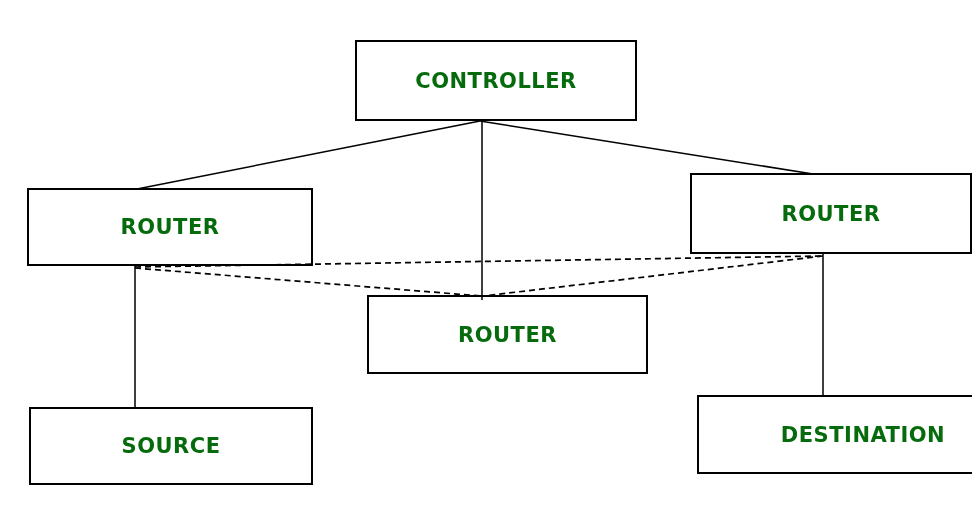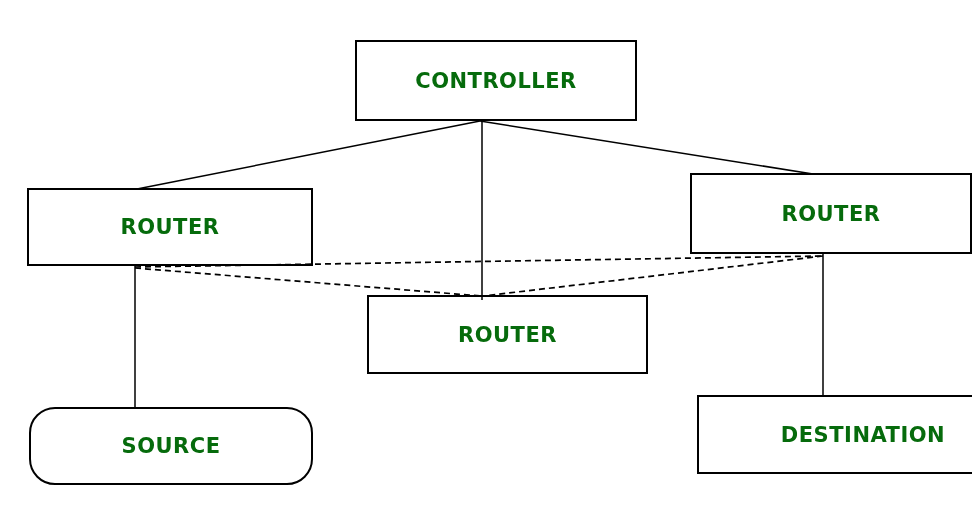--- a/index.html
+++ b/index.html
@@ -30,21 +30,21 @@
     font-weight: bold;
     font-size: 21px;
     letter-spacing: 0.5px;
     white-space: nowrap;
   }
   
   #node-controller    { left: 335px; top: 40px;  width: 282px; height: 81px; }
   #node-router-left   { left: 7px;   top: 188px; width: 286px; height: 78px; }
   #node-router-right  { left: 670px; top: 173px; width: 282px; height: 81px; }
   #node-router-middle { left: 347px; top: 295px; width: 281px; height: 79px; }
-  #node-source        { left: 9px;   top: 407px; width: 284px; height: 78px; border-radius: 26px; }
+  #node-source        { left: 9px;   top: 407px; width: 284px; height: 78px; }
   #node-destination   { left: 677px; top: 395px; width: 332px; height: 79px; text-align: right; }
 
   .connector-layer {
     position: absolute;
     left: 0;
     top: 0;
     width: 972px;
     height: 521px;
     z-index: 2;
     pointer-events: none;

